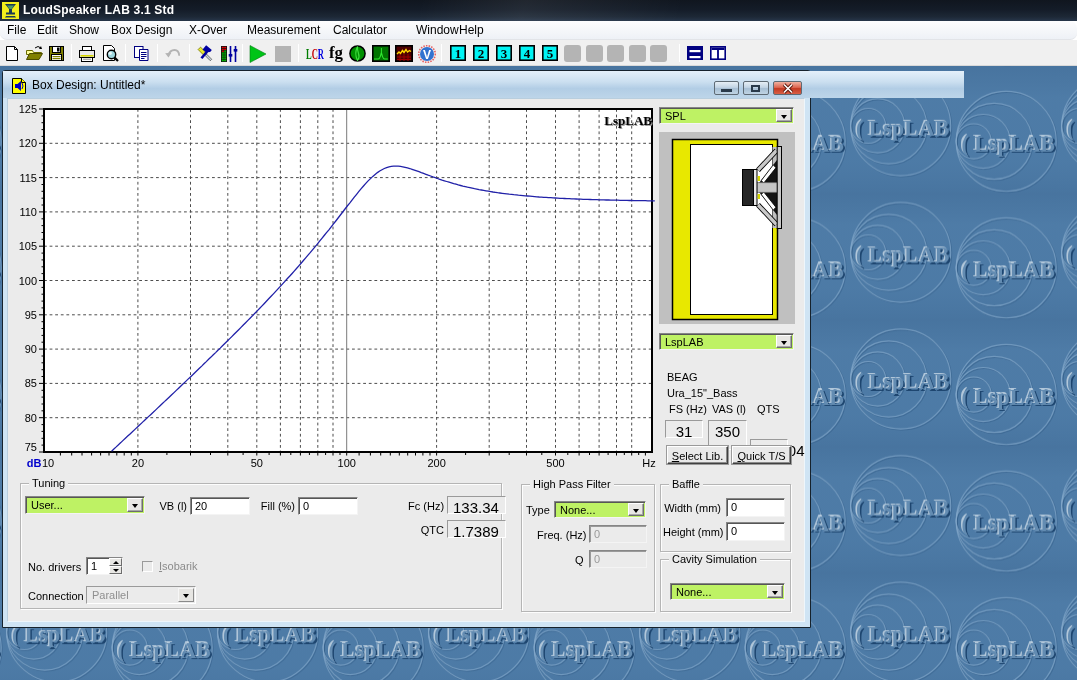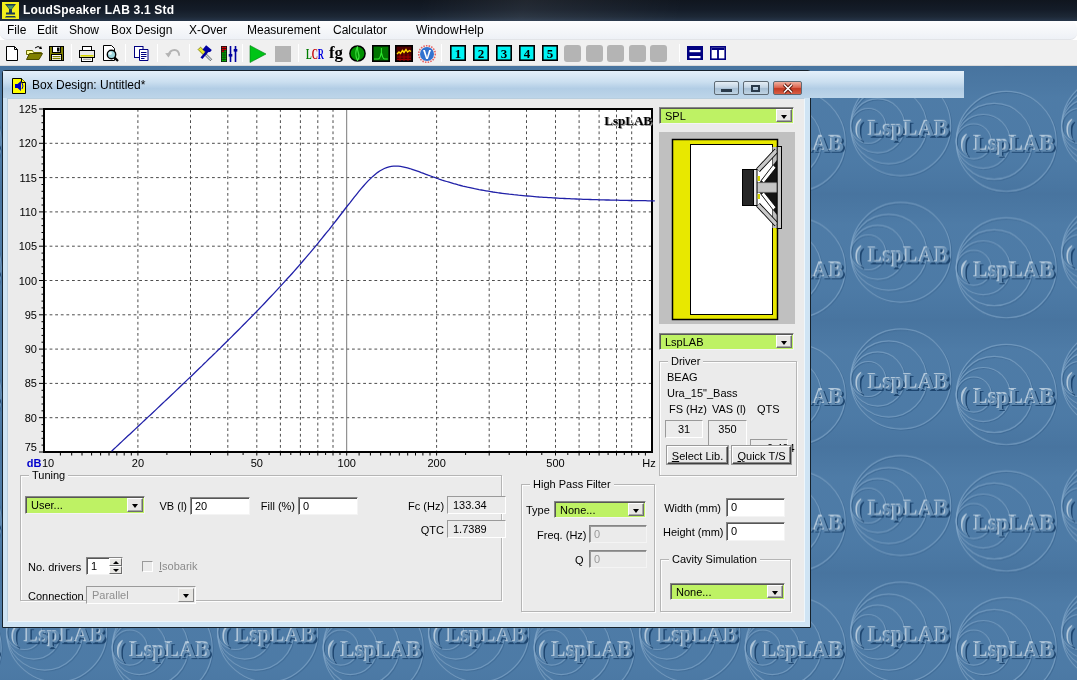--- a/index.html
+++ b/index.html
@@ -17,21 +17,21 @@
 .ctitle{position:absolute;left:0;top:0;width:961px;height:27px;background:linear-gradient(180deg,#e4f0fa 0%,#cbdff0 40%,#b2cde5 65%,#bdd5e9 100%);}
 .ctitle .txt{position:absolute;left:29px;top:7px;font-size:12px;color:#000}
 #cclient{position:absolute;left:4px;top:27px;width:798px;height:524px;background:#ebebeb;border:1px solid #b9cede;border-right-color:#eef6fb;border-bottom-color:#eef6fb}
 .wbtn{position:absolute;top:10px;height:14px;border-radius:2px;border:1px solid #5e6a74}
 .lbl{position:absolute;font-size:11px;color:#000;white-space:nowrap}
 .glbl{position:absolute;font-size:11px;color:#8b8b8b;white-space:nowrap}
 .group{position:absolute;border:1px solid #b5b5b5;box-shadow:1px 1px 0 #fdfdfd, inset 1px 1px 0 #fdfdfd;}
 .group>.cap{position:absolute;top:-7px;left:8px;background:#ebebeb;padding:0 3px;font-size:11px;color:#000}
 .tb{position:absolute;background:#fff;border:1px solid #868686;border-right-color:#f4f4f4;border-bottom-color:#f4f4f4;box-shadow:inset 1px 1px 0 #565656;font-size:11px;color:#000;padding:2px 0 0 4px}
 .tbd{position:absolute;background:#ebebeb;border:1px solid #868686;border-right-color:#f4f4f4;border-bottom-color:#f4f4f4;box-shadow:inset 1px 1px 0 #9a9a9a;font-size:11px;color:#9a9a9a;padding:2px 0 0 4px}
-.ro{position:absolute;background:#ebebeb;border:1px solid #9a9a9a;border-right-color:#fff;border-bottom-color:#fff;font-size:11px;color:#000;padding:2px 0 0 5px}
+.ro{position:absolute;background:#ebebeb;border:1px solid #9a9a9a;border-right-color:#fff;border-bottom-color:#fff;font-size:15px;color:#000;padding:2px 0 0 5px}
 .cb{position:absolute;background:#bef264;border:1px solid #868686;border-right-color:#f4f4f4;border-bottom-color:#f4f4f4;box-shadow:inset 1px 1px 0 #565656;font-size:11px;color:#000}
 .cb .t{position:absolute;left:5px;top:2px}
 .cb .ab,.cbd .ab{position:absolute;right:1px;top:1px;bottom:1px;width:16px;background:#e8e7e4;border:1px solid #fff;border-right-color:#6d6d6d;border-bottom-color:#6d6d6d;box-shadow:inset -1px -1px 0 #a8a8a8}
 .cb .ar,.cbd .ar{position:absolute;left:4px;top:5px;width:0;height:0;border:3.5px solid transparent;border-top:4px solid #000;border-bottom:none}
 .cbd{position:absolute;background:#ebebeb;border:1px solid #9a9a9a;border-right-color:#fff;border-bottom-color:#fff;font-size:11px;color:#8f8f8f}
 .cbd .t{position:absolute;left:5px;top:2px}
 .cbd .ab{background:#e7e6e3;border-color:#f6f6f6 #8a8a8a #8a8a8a #f6f6f6;box-shadow:none}
 .btn{position:absolute;background:#e9e9e9;border:1px solid #fff;border-right-color:#404040;border-bottom-color:#404040;box-shadow:inset -1px -1px 0 #8a8a8a, 0 0 0 1px #9a9a9a;font-size:11px;color:#000;text-align:center}
 u{text-decoration:underline}
 </style></head>
@@ -464,35 +464,32 @@
 <rect x="98.6" y="44" width="2.4" height="5" fill="#d8d800"></rect>
 <rect x="98.6" y="62" width="2.4" height="5" fill="#d8d800"></rect>
 <rect x="118.2" y="14.5" width="4.3" height="82" fill="#c8c8c8" stroke="#000" stroke-width="1"></rect>
 </svg>
 <div class="cb" style="left:651px;top:234px;width:135px;height:17px">
           <span class="t">LspLAB</span>
           <span class="ab">
             <span class="ar"></span>
           </span>
         </div>
-<div class="group" style="left:651px;top:262px;width:138px;height:115px">
-          <span class="cap">Driver</span>
-        </div>
 <span class="lbl" style="left:659px;top:272px">BEAG</span>
 <span class="lbl" style="left:659px;top:288px">Ura_15"_Bass</span>
 <span class="lbl" style="left:661px;top:304px">FS (Hz)</span>
 <span class="lbl" style="left:704px;top:304px">VAS (l)</span>
 <span class="lbl" style="left:749px;top:304px">QTS</span>
 <div class="ro" style="left:657px;top:321px;width:38px;height:18px;text-align:center;padding-left:0">31</div>
 <div class="ro" style="left:700px;top:321px;width:39px;height:30px;text-align:center;padding-left:0">350</div>
 <div class="ro" style="left:742px;top:340px;width:38px;height:18px;text-align:center;padding-left:16px">0.404</div>
 <div class="btn" style="left:659px;top:347px;width:61px;height:18px;padding-top:3px"><u>S</u>elect Lib.</div>
 <div class="btn" style="left:724px;top:347px;width:59px;height:18px;padding-top:3px"><u>Q</u>uick T/S</div>
 
-<div class="group" style="left:12px;top:376px;width:482px;height:126px">
+<div class="group" style="left:12px;top:384px;width:482px;height:126px">
           <span class="cap">Tuning</span>
         </div>
 <div class="cb" style="left:17px;top:397px;width:120px;height:18px">
           <span class="t">User...</span>
           <span class="ab">
             <span class="ar"></span>
           </span>
         </div>
 <span class="lbl" style="left:146px;top:401px;width:33px;text-align:right">VB (l)</span>
 <div class="tb" style="left:182px;top:398px;width:60px;height:18px">20</div>
@@ -528,20 +525,23 @@
           <span class="t">None...</span>
           <span class="ab">
             <span class="ar"></span>
           </span>
         </div>
 <span class="lbl" style="left:529px;top:430px">Freq. (Hz)</span>
 <div class="tbd" style="left:581px;top:426px;width:58px;height:18px">0</div>
 <span class="lbl" style="left:567px;top:455px">Q</span>
 <div class="tbd" style="left:581px;top:451px;width:58px;height:18px">0</div>
 
+<div class="group" style="left:652px;top:385px;width:131px;height:68px">
+          <span class="cap">Baffle</span>
+        </div>
 <span class="lbl" style="left:655px;top:403px;width:58px;text-align:right">Width (mm)</span>
 <div class="tb" style="left:718px;top:399px;width:59px;height:19px">0</div>
 <span class="lbl" style="left:655px;top:427px;width:58px;text-align:right">Height (mm)</span>
 <div class="tb" style="left:718px;top:423px;width:59px;height:19px">0</div>
 
 <div class="group" style="left:652px;top:460px;width:131px;height:53px">
           <span class="cap">Cavity Simulation</span>
         </div>
 <div class="cb" style="left:662px;top:484px;width:115px;height:17px">
           <span class="t">None...</span>

